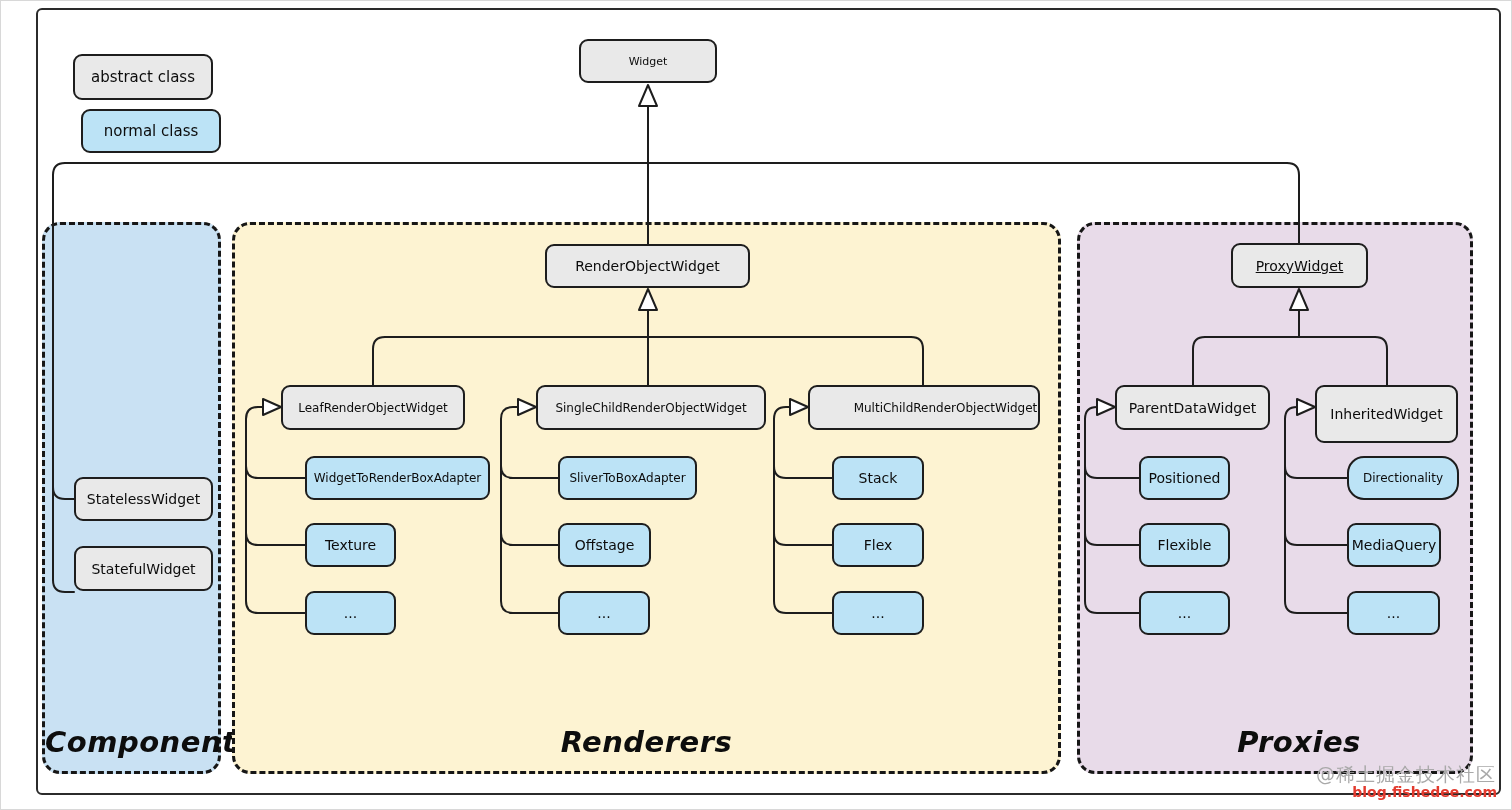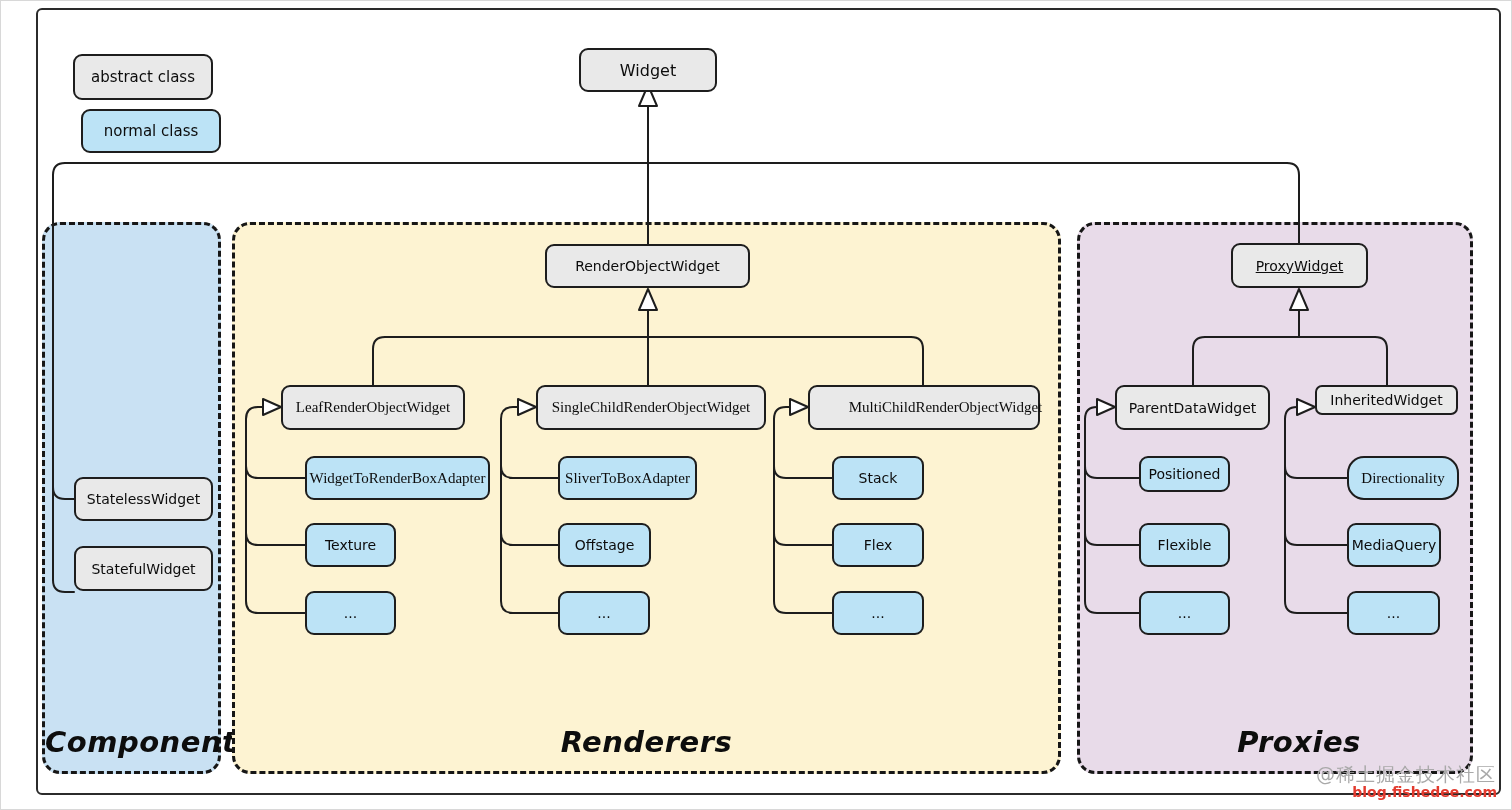--- a/index.html
+++ b/index.html
@@ -25,21 +25,21 @@
   svg.wires{position:absolute;left:0;top:0;z-index:3;}
   svg.wires path{stroke:#1d1d1d;stroke-width:2;fill:none;stroke-linecap:round;}
   svg.wires polygon{fill:#ffffff;stroke:#1d1d1d;stroke-width:2;stroke-linejoin:round;}
   .node{
     position:absolute;z-index:5;display:flex;align-items:center;justify-content:center;
     border:2px solid #1d1d1d;border-radius:9px;box-sizing:border-box;
     font-size:14px;white-space:nowrap;color:#0c0c0c;
   }
   .abstract{background:#e9e9e9;}
   .normal{background:#bce3f6;}
-  .sm{font-size:15px;font-family:Liberation Serif, serif;}
+  .sm{font-size:12px;}
   .wm-community{
     position:absolute;right:16px;top:762px;z-index:9;
     font-size:19px;color:#a9a9a9;letter-spacing:1px;
   }
   .wm-site{
     position:absolute;right:15px;top:784px;z-index:9;
     font-size:14px;font-weight:bold;color:#e23a2e;
   }
 </style>
 </head>
@@ -104,21 +104,21 @@
   <polygon points="281,407 263,399 263,415"></polygon>
   <polygon points="536,407 518,399 518,415"></polygon>
   <polygon points="808,407 790,399 790,415"></polygon>
   <polygon points="1115,407 1097,399 1097,415"></polygon>
   <polygon points="1315,407 1297,399 1297,415"></polygon>
 </svg>
 
 <div class="node abstract" style="left:73px;top:54px;width:140px;height:46px;font-size:15px;">abstract class</div>
 <div class="node normal" style="left:73px;top:109px;width:140px;height:44px;font-size:15px;margin-left:8px;">normal class</div>
 
-<div class="node abstract" style="left:579px;top:48px;width:138px;height:44px;font-size:16px;">Widget</div>
+<div class="node abstract" style="left:579px;top:39px;width:138px;height:44px;font-size:11px;">Widget</div>
 <div class="node abstract" style="left:545px;top:244px;width:205px;height:44px;">RenderObjectWidget</div>
 <div class="node abstract" style="left:1231px;top:243px;width:137px;height:45px;text-decoration:underline;">ProxyWidget</div>
 
 <div class="node abstract" style="left:74px;top:477px;width:139px;height:44px;">StatelessWidget</div>
 <div class="node abstract" style="left:74px;top:546px;width:139px;height:45px;">StatefulWidget</div>
 
 <div class="node abstract sm" style="left:281px;top:385px;width:184px;height:45px;">LeafRenderObjectWidget</div>
 <div class="node abstract sm" style="left:536px;top:385px;width:230px;height:45px;">SingleChildRenderObjectWidget</div>
 <div class="node abstract sm" style="left:808px;top:385px;width:232px;height:45px;padding-left:43px;">MultiChildRenderObjectWidget</div>
 
@@ -128,23 +128,23 @@
 
 <div class="node normal sm" style="left:558px;top:456px;width:139px;height:44px;">SliverToBoxAdapter</div>
 <div class="node normal" style="left:558px;top:523px;width:93px;height:44px;">Offstage</div>
 <div class="node normal" style="left:558px;top:591px;width:92px;height:44px;">...</div>
 
 <div class="node normal" style="left:832px;top:456px;width:92px;height:44px;">Stack</div>
 <div class="node normal" style="left:832px;top:523px;width:92px;height:44px;">Flex</div>
 <div class="node normal" style="left:832px;top:591px;width:92px;height:44px;">...</div>
 
 <div class="node abstract" style="left:1115px;top:385px;width:155px;height:45px;">ParentDataWidget</div>
-<div class="node abstract" style="left:1315px;top:385px;width:143px;height:30px;border-radius:7px;">InheritedWidget</div>
+<div class="node abstract" style="left:1315px;top:385px;width:143px;height:58px;">InheritedWidget</div>
 
-<div class="node normal" style="left:1139px;top:456px;width:91px;height:36px;">Positioned</div>
+<div class="node normal" style="left:1139px;top:456px;width:91px;height:44px;">Positioned</div>
 <div class="node normal" style="left:1139px;top:523px;width:91px;height:44px;">Flexible</div>
 <div class="node normal" style="left:1139px;top:591px;width:91px;height:44px;">...</div>
 
 <div class="node normal sm" style="left:1347px;top:456px;width:112px;height:44px;border-radius:17px;">Directionality</div>
 <div class="node normal" style="left:1347px;top:523px;width:94px;height:44px;">MediaQuery</div>
 <div class="node normal" style="left:1347px;top:591px;width:93px;height:44px;">...</div>
 
 <div class="wm-community">@稀土掘金技术社区</div>
 <div class="wm-site">blog.fishedee.com</div>
 

